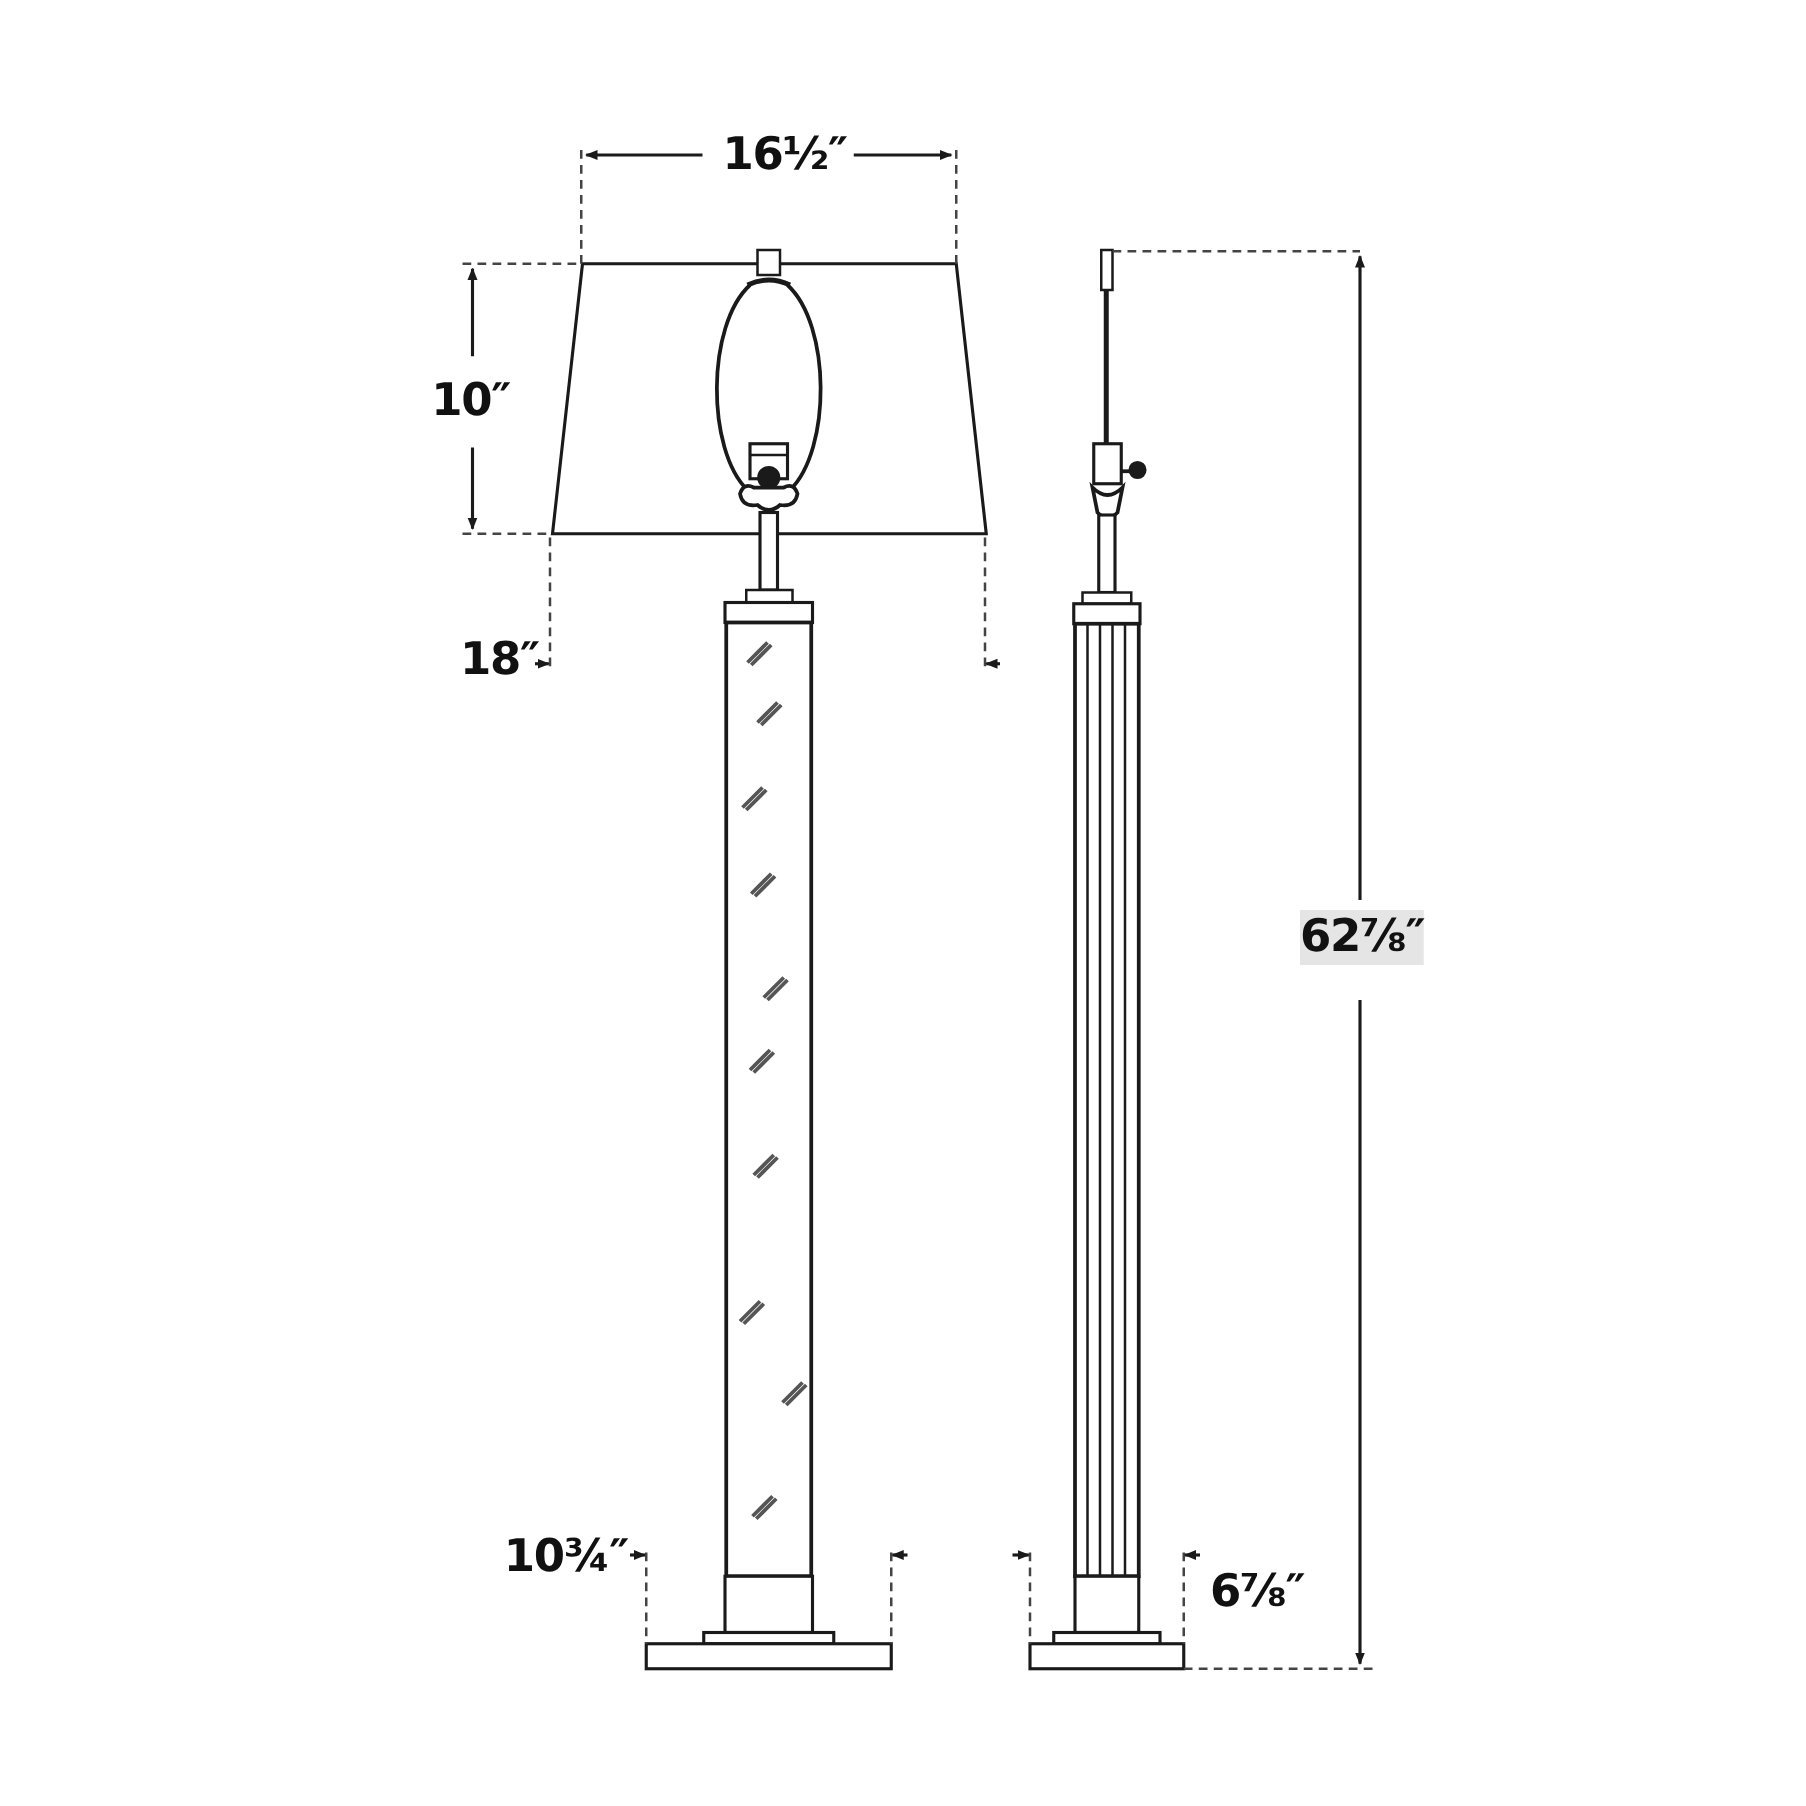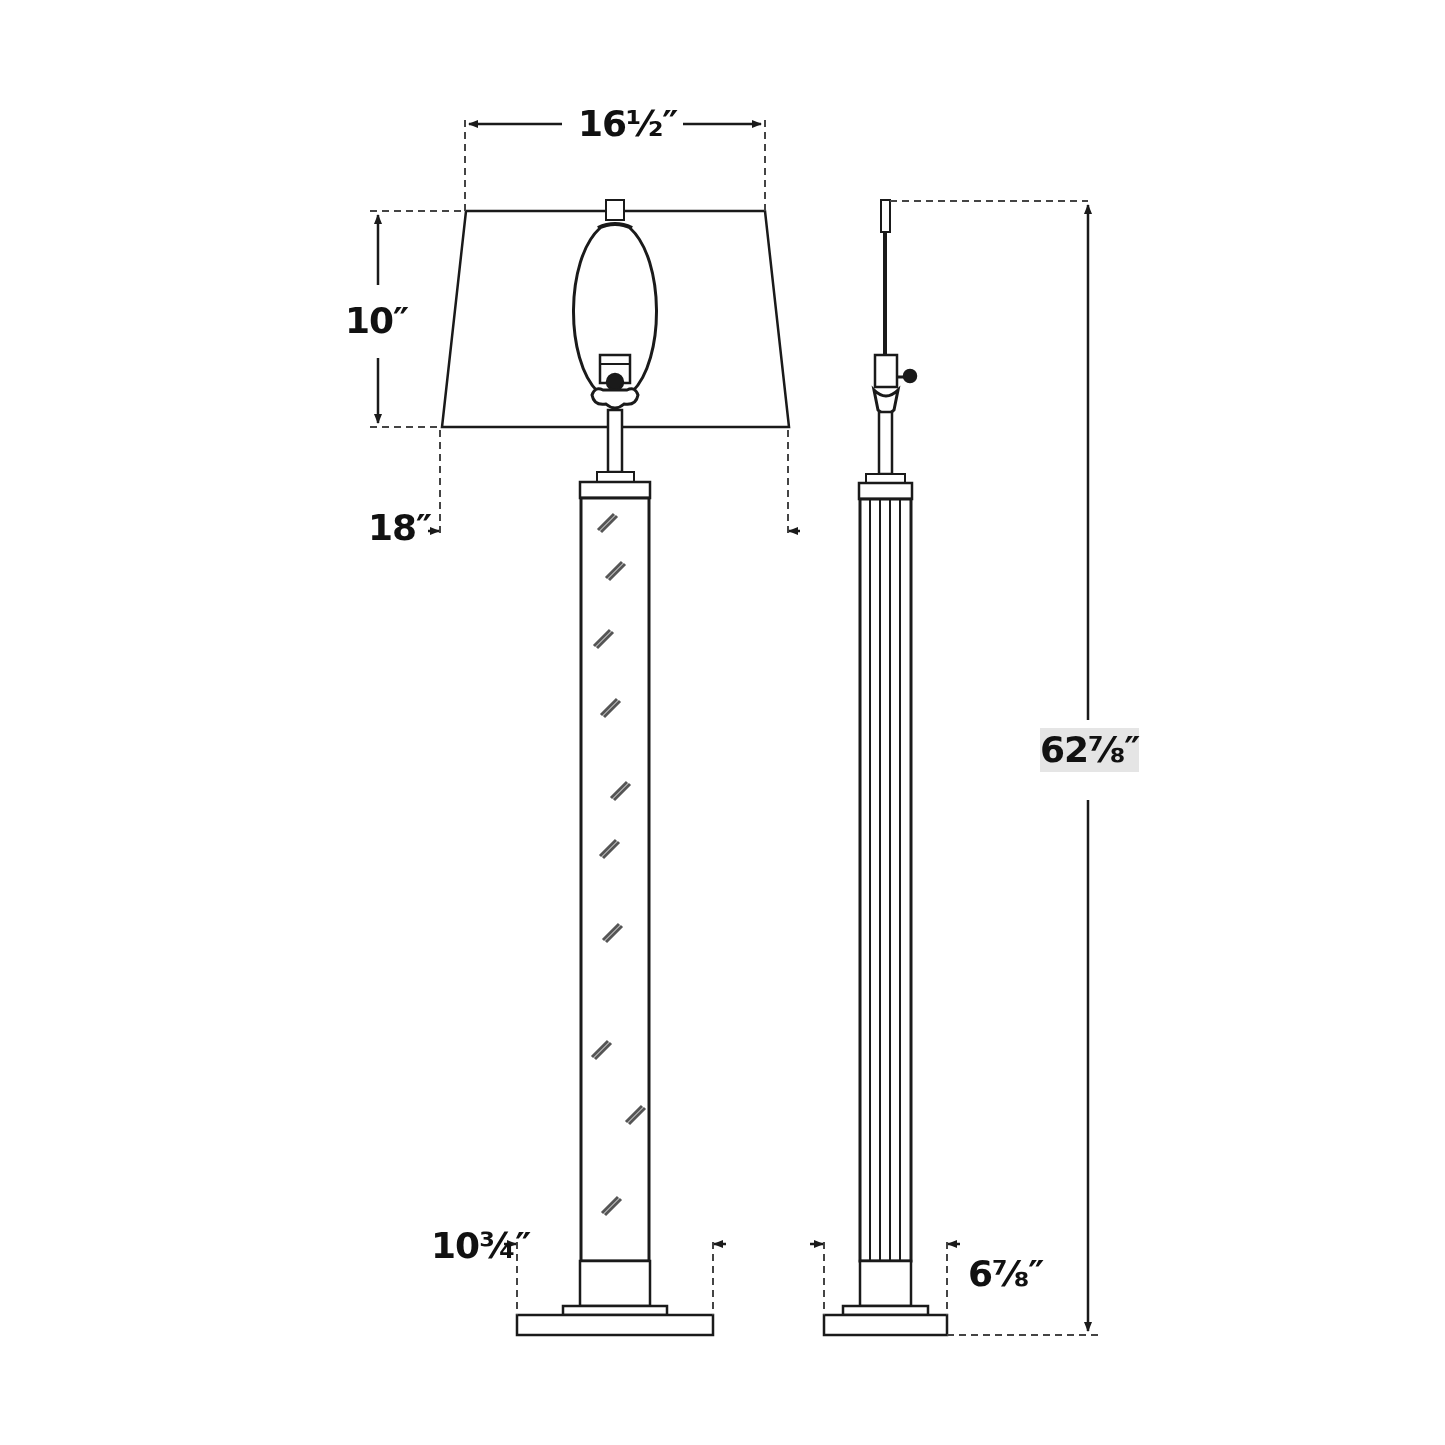--- a/index.html
+++ b/index.html
@@ -2,21 +2,21 @@
 <html><head>
   <meta charset="utf-8">
   <style>
     html, body { margin: 0; padding: 0; background: #ffffff; }
     body { width: 1445px; height: 1445px; position: relative; overflow: hidden; font-family: "DejaVu Sans", sans-serif; }
     #diagram { position: absolute; left: 0; top: 0; }
     .label { position: absolute; font-family: "DejaVu Sans", sans-serif; font-weight: bold; color: #111; font-size: 36px; line-height: 1; white-space: nowrap; letter-spacing: -1px; }
     .lbl-width { left: 572px; top: 106px; background: #fff; padding: 0 6px; }
     .lbl-shade-h { left: 345px; top: 303px; }
     .lbl-shade-low { left: 368px; top: 510px; }
-    .lbl-base-front { left: 403px; top: 1228px; margin-left: 28px; }
+    .lbl-base-front { left: 403px; top: 1228px; }
     .lbl-base-side { left: 968px; top: 1256px; }
     .lbl-total { left: 1040px; top: 728px; background: #e5e5e5; padding: 4px 0; }
   </style>
 </head>
 <body>
 
 <svg id="diagram" width="1445" height="1445" viewBox="0 0 1445 1445" xmlns="http://www.w3.org/2000/svg">
   <defs>
     <marker id="arrow" markerWidth="10" markerHeight="10" refX="9" refY="5" orient="auto" markerUnits="userSpaceOnUse">
       <path d="M0,1 L10,5 L0,9 z" fill="#1a1a1a"></path>

